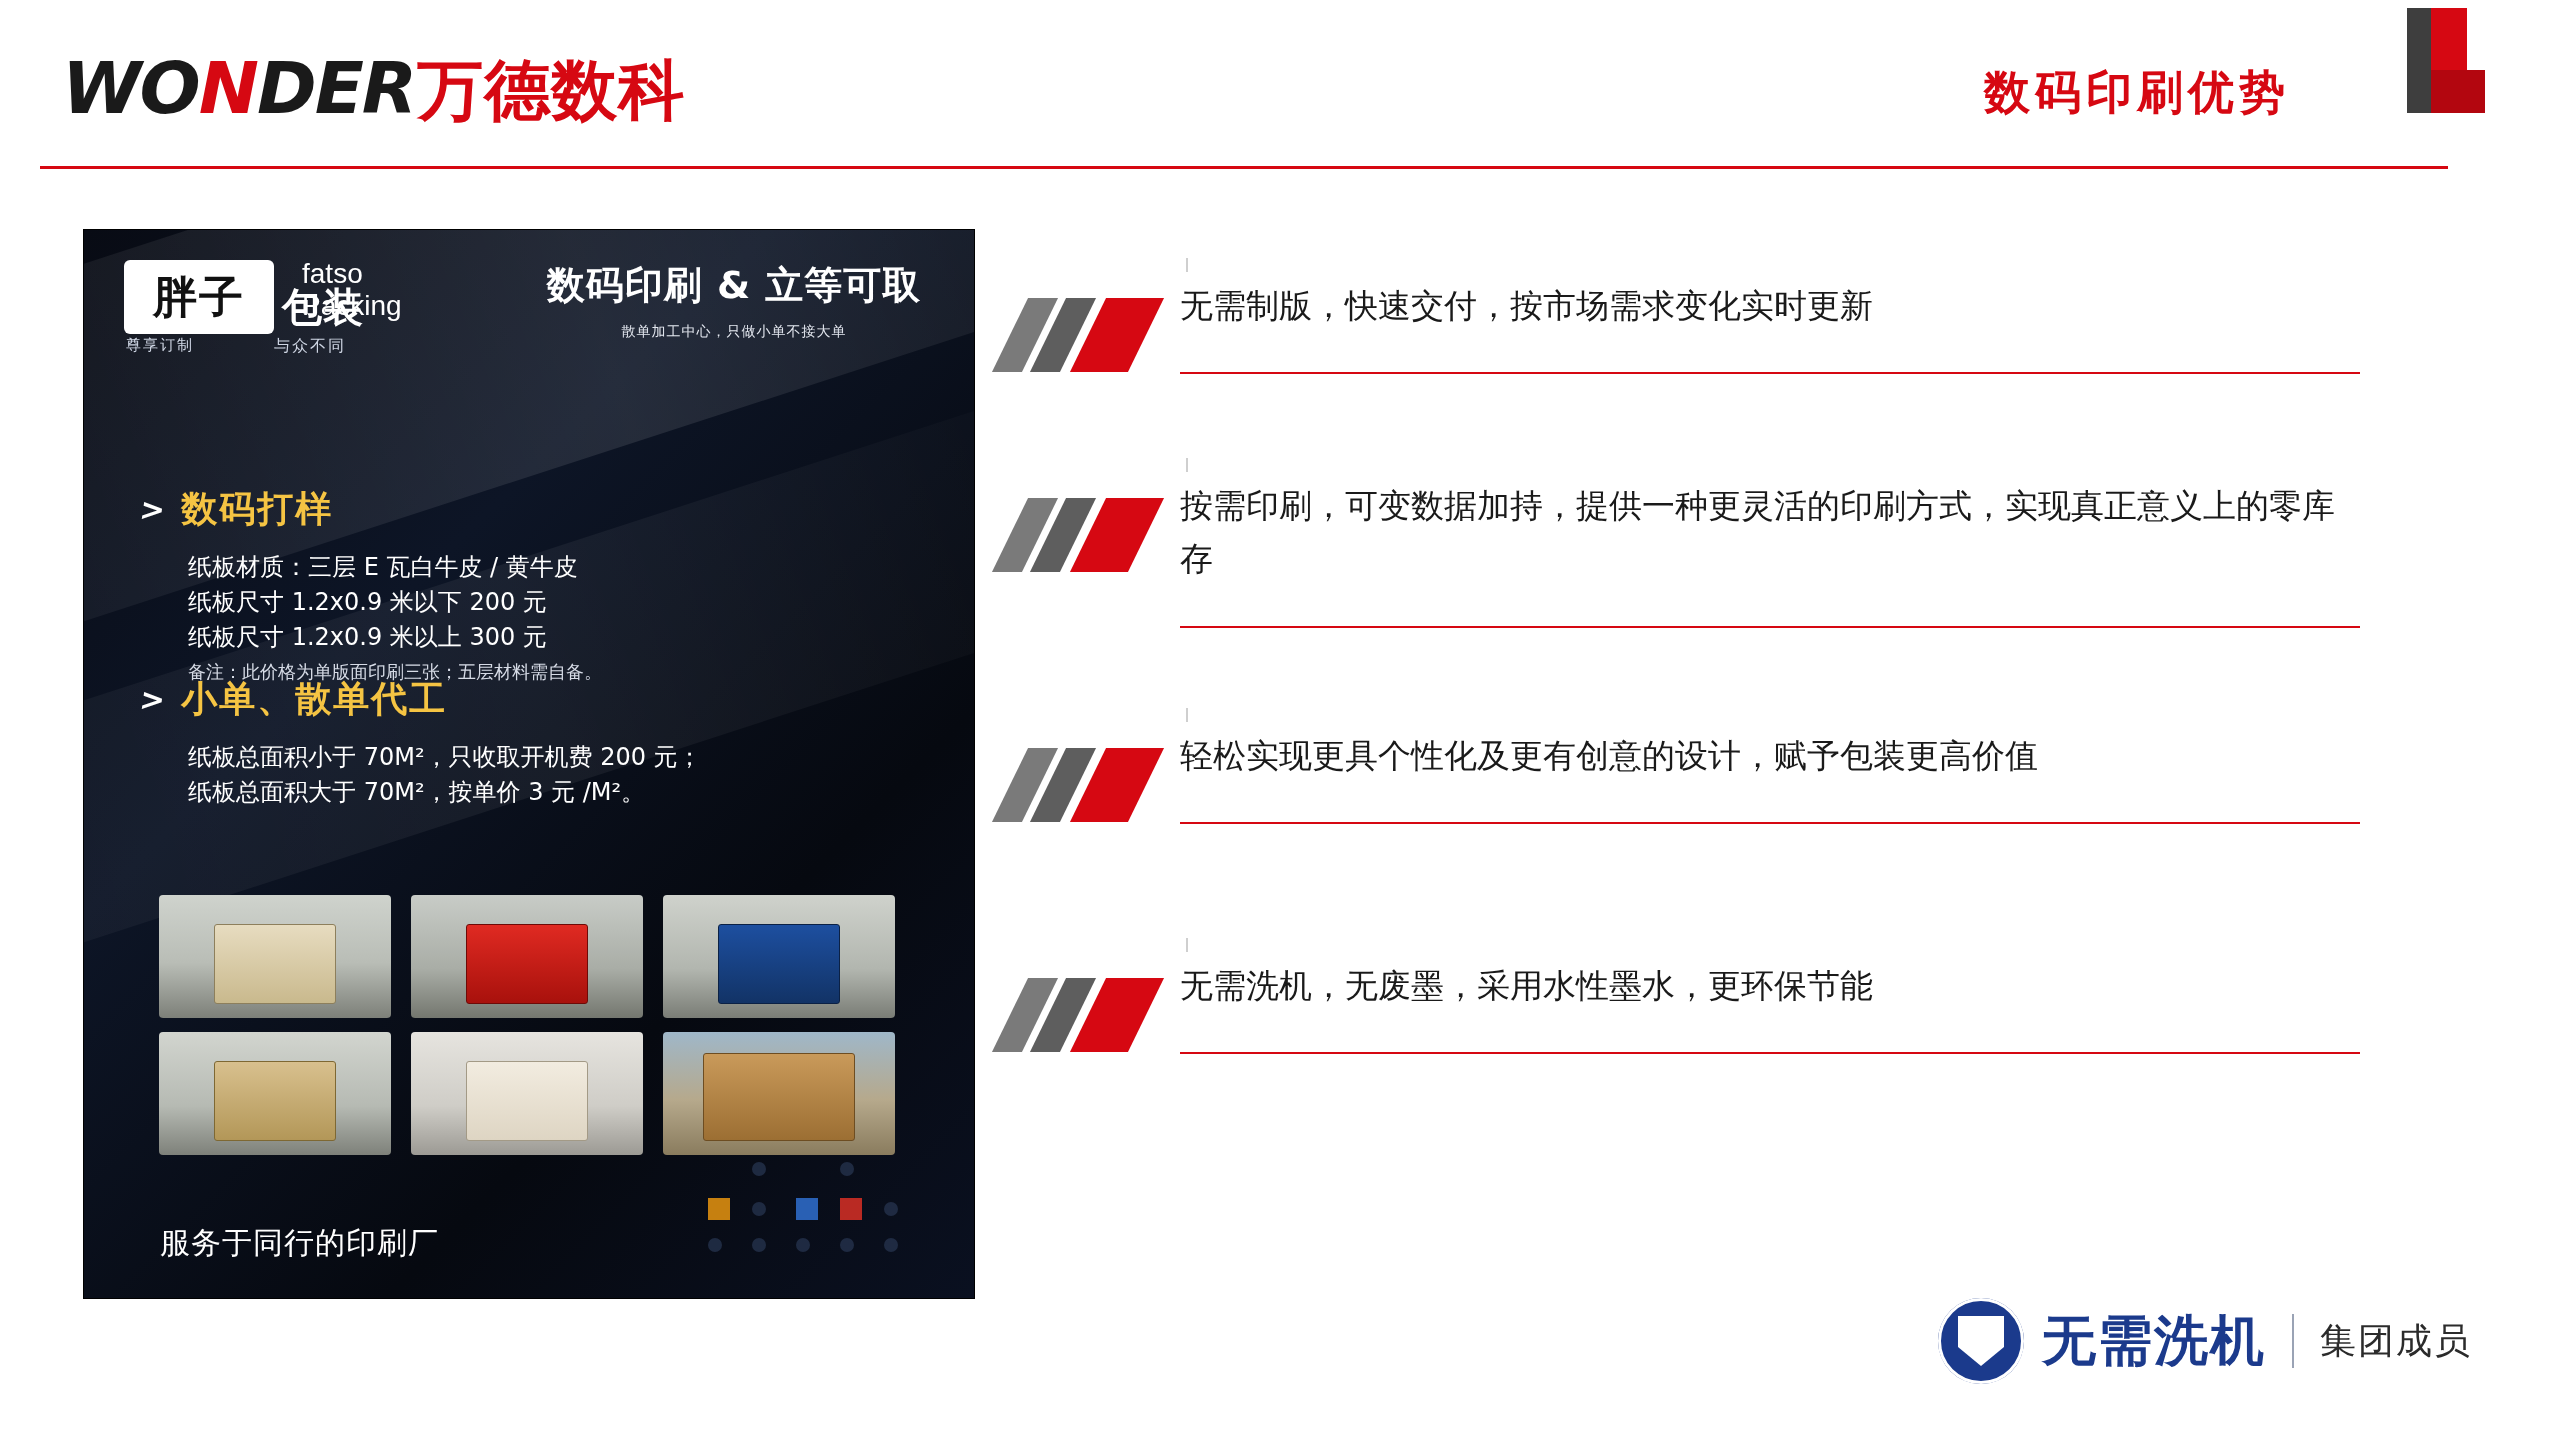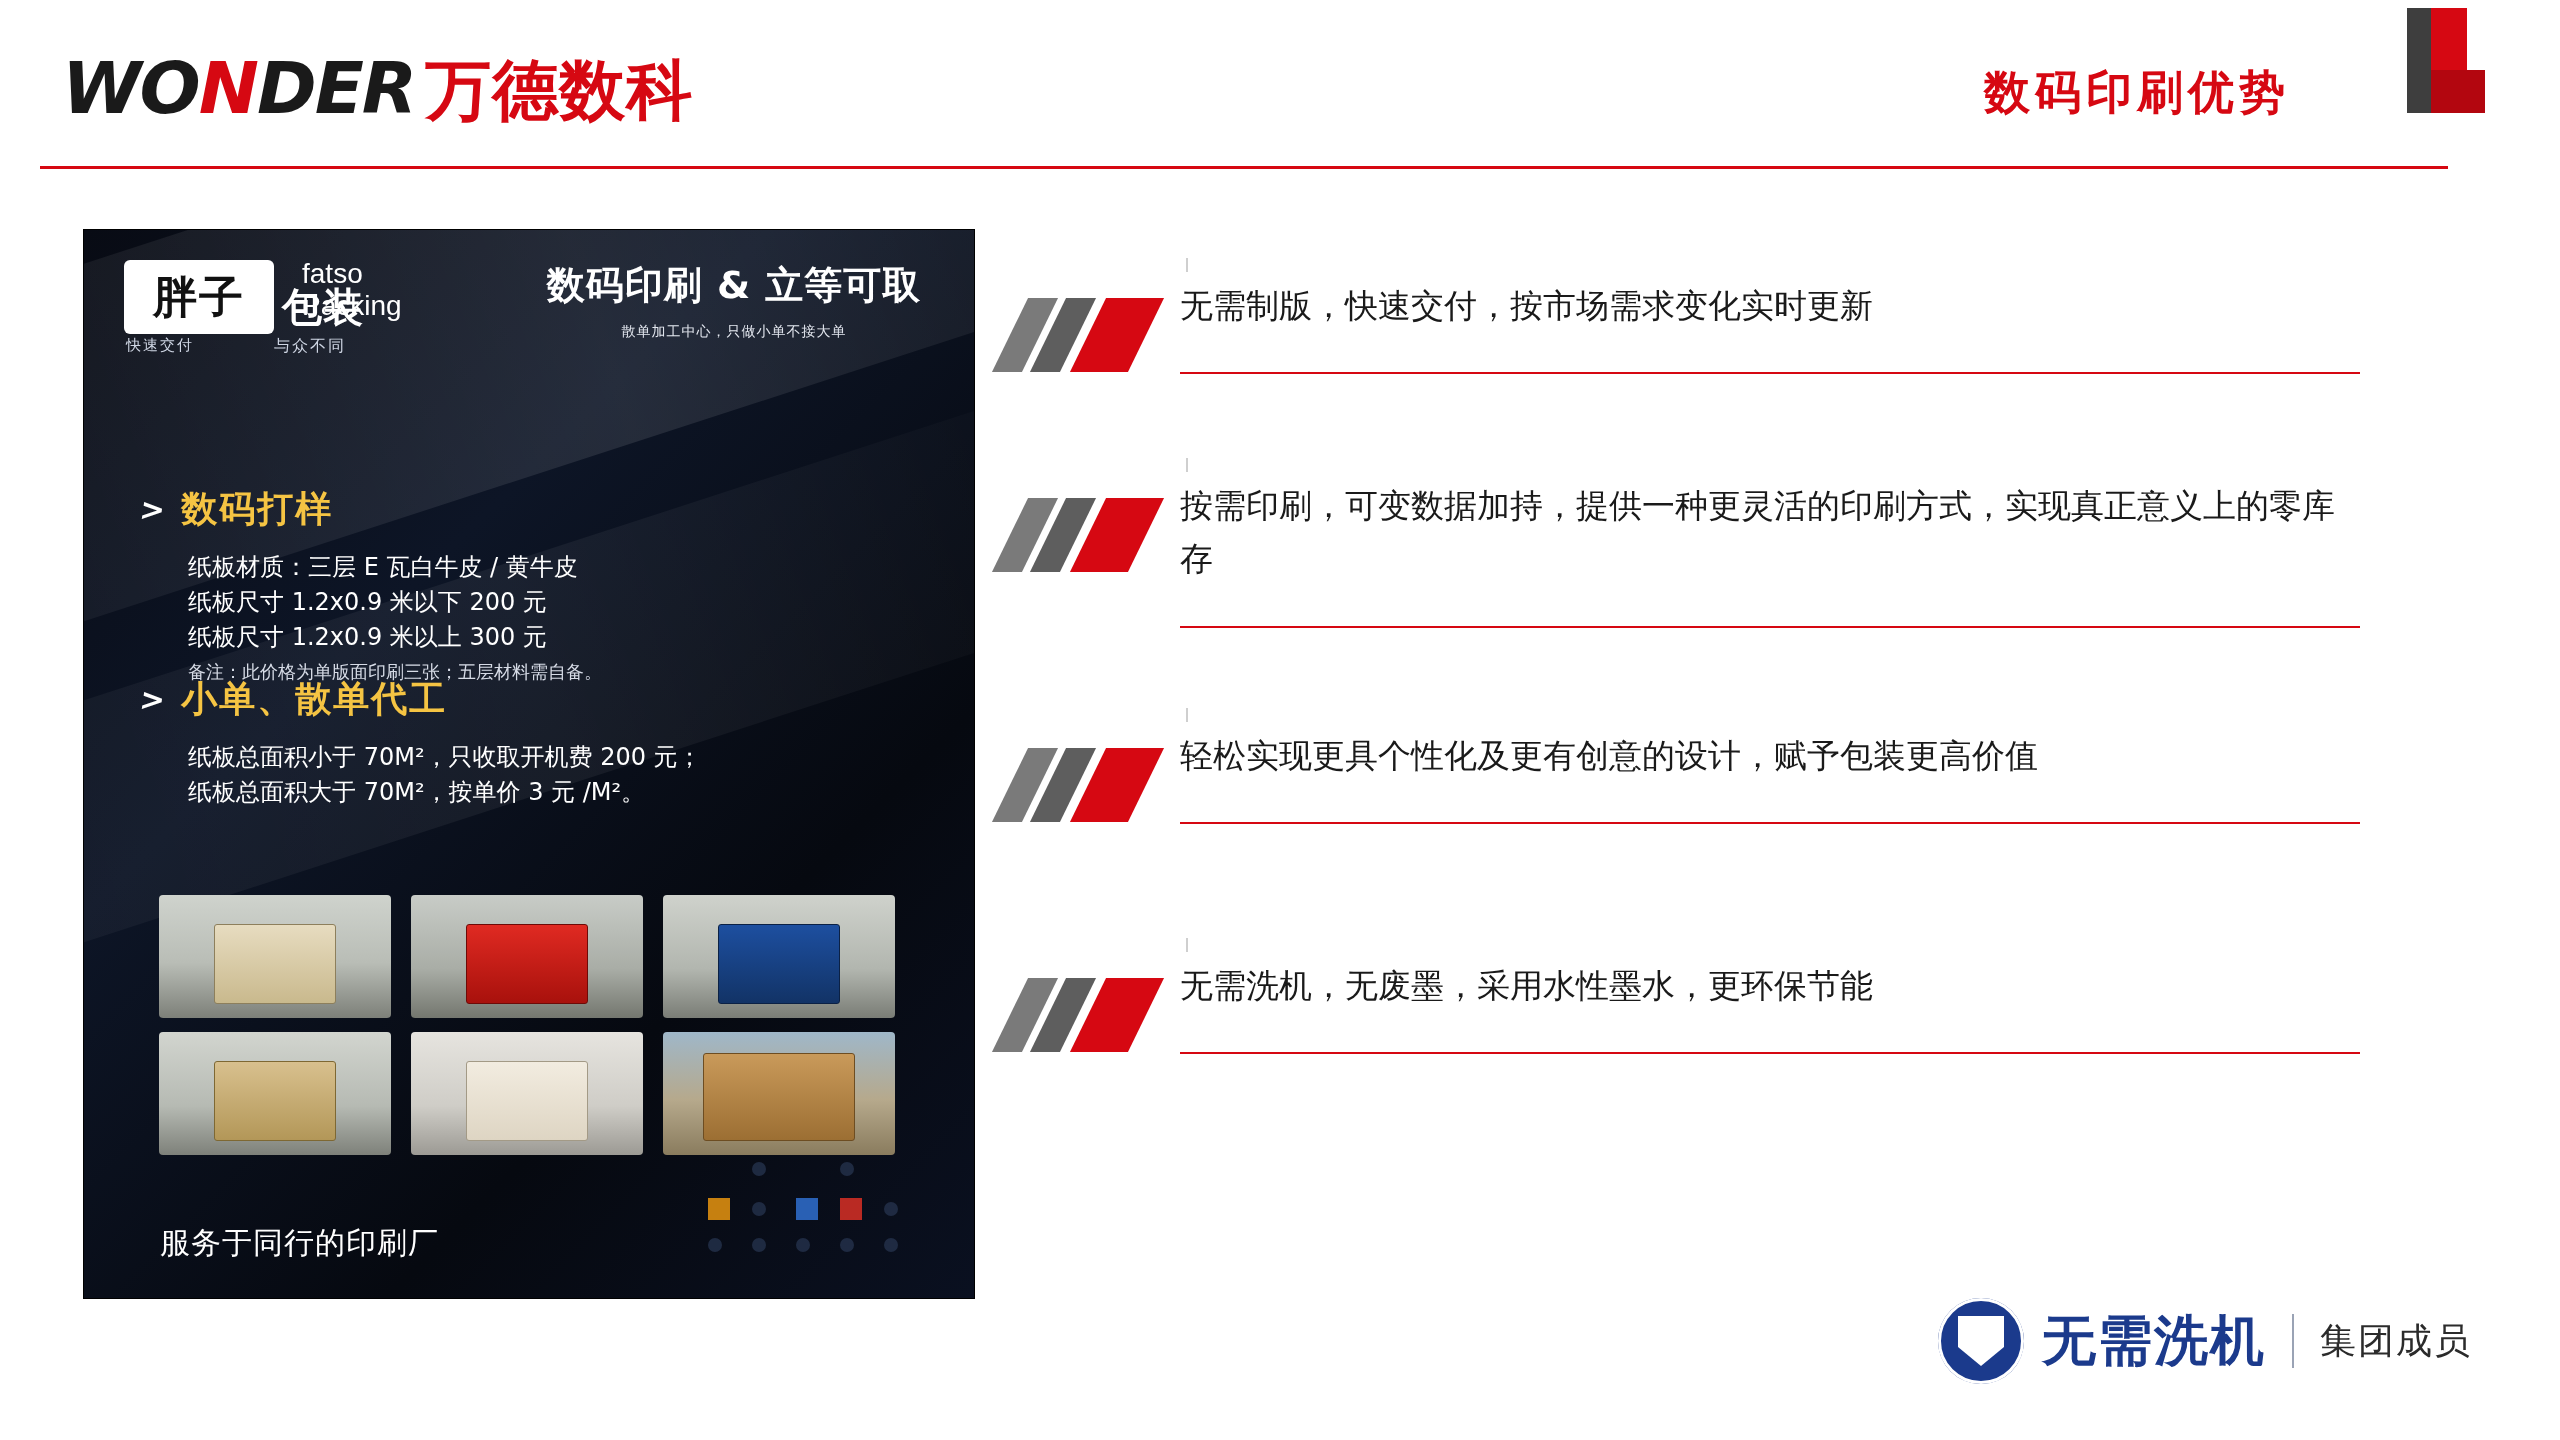--- a/index.html
+++ b/index.html
@@ -38,21 +38,21 @@
     color: #1a1a1a;
     line-height: 1;
   }
   .logo-wonder .n-red { color: #d60812; }
   .logo-cn {
     font-family: "DejaVu Sans", "Liberation Sans", sans-serif;
     font-weight: bold;
     font-size: 66px;
     color: #d60812;
     line-height: 1;
-    margin-left: 10px;
+    margin-left: 2px;
     letter-spacing: 1px;
   }
   .header-title {
     position: absolute;
     right: 270px;
     top: 62px;
     font-family: "DejaVu Sans", "Liberation Sans", sans-serif;
     font-weight: bold;
     font-size: 46px;
     color: #d60812;
@@ -437,21 +437,21 @@
 <div class="poster">
   <div class="diag"></div>
   <div class="diag2"></div>
 
   <div class="poster-badge">
     <div class="badge-box">
         <span>胖子</span>
       </div>
     <div class="badge-en">fatso Packing</div>
     <div class="badge-cn">包装</div>
-    <div class="badge-sub">快速交付</div>
+    <div class="badge-sub">尊享订制</div>
     <div class="badge-sub2">与众不同</div>
   </div>
 
   <div class="poster-head-right">
     <div class="ph-title">数码印刷 &amp; 立等可取</div>
     <div class="ph-sub">散单加工中心，只做小单不接大单</div>
   </div>
 
   <div class="sec" style="top:255px;">
     <div class="sec-title">

